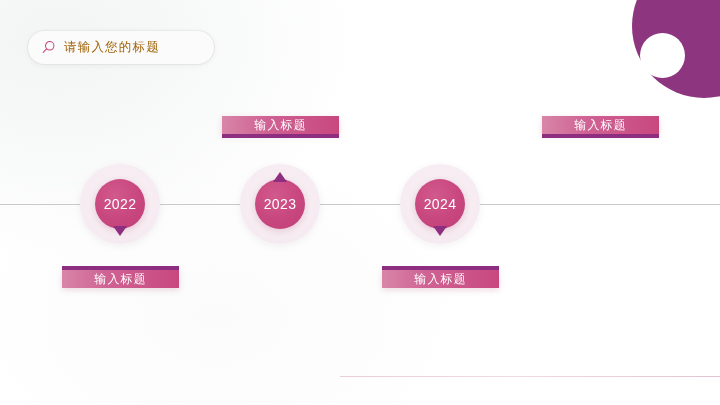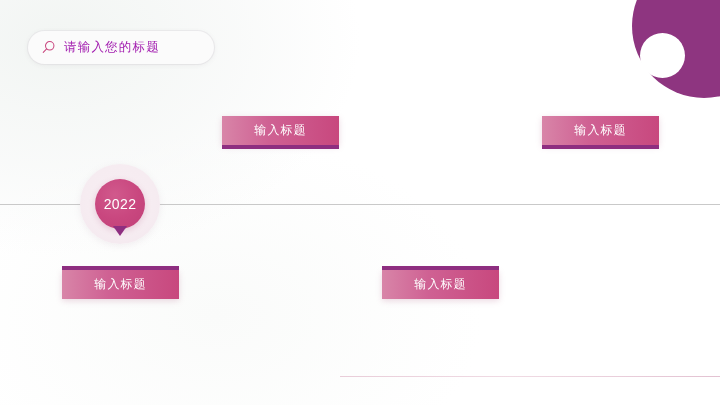--- a/index.html
+++ b/index.html
@@ -80,21 +80,21 @@
   }
   .search-icon {
     width: 15px;
     height: 15px;
     flex: 0 0 auto;
     display: block;
   }
   .search-text {
     font-size: 12.5px;
     letter-spacing: 1.2px;
-    color: #a21caf;
+    color: #a16207;
     white-space: nowrap;
   }
 
   
   .axis-line {
     position: absolute;
     left: 0;
     top: 204px;
     width: 720px;
     height: 1px;
@@ -151,21 +151,21 @@
     top: 8px;
     border-left: 7px solid transparent;
     border-right: 7px solid transparent;
     border-bottom: 10px solid #8e2e80;
   }
 
   
   .chip {
     position: absolute;
     width: 117px;
-    height: 29px;
+    height: 18px;
     display: flex;
     align-items: center;
     justify-content: center;
     background: linear-gradient(to right, #d885a8 0%, #cf6193 40%, #c8487e 100%);
     box-shadow: 0 2px 6px rgba(170,80,125,0.22);
   }
   .chip-label {
     font-size: 12px;
     letter-spacing: 1.1px;
     color: #ffffff;
@@ -210,25 +210,39 @@
     <div class="node-core">
       <span class="node-year">2022</span>
     </div>
     <div class="tri tri-down"></div>
   </div>
   <div class="chip below" style="left:62px; top:270px;">
     <span class="chip-edge"></span>
     <span class="chip-label">输入标题</span>
   </div>
 
+  <div class="node" style="left:240px;">
+    <div class="node-halo"></div>
+    <div class="node-core">
+      <span class="node-year">2023</span>
+    </div>
+    <div class="tri tri-up"></div>
+  </div>
   <div class="chip above" style="left:222px; top:116px;">
     <span class="chip-edge"></span>
     <span class="chip-label">输入标题</span>
   </div>
 
+  <div class="node" style="left:400px;">
+    <div class="node-halo"></div>
+    <div class="node-core">
+      <span class="node-year">2024</span>
+    </div>
+    <div class="tri tri-down"></div>
+  </div>
   <div class="chip below" style="left:382px; top:270px;">
     <span class="chip-edge"></span>
     <span class="chip-label">输入标题</span>
   </div>
 
   <div class="chip above" style="left:542px; top:116px;">
     <span class="chip-edge"></span>
     <span class="chip-label">输入标题</span>
   </div>
 

